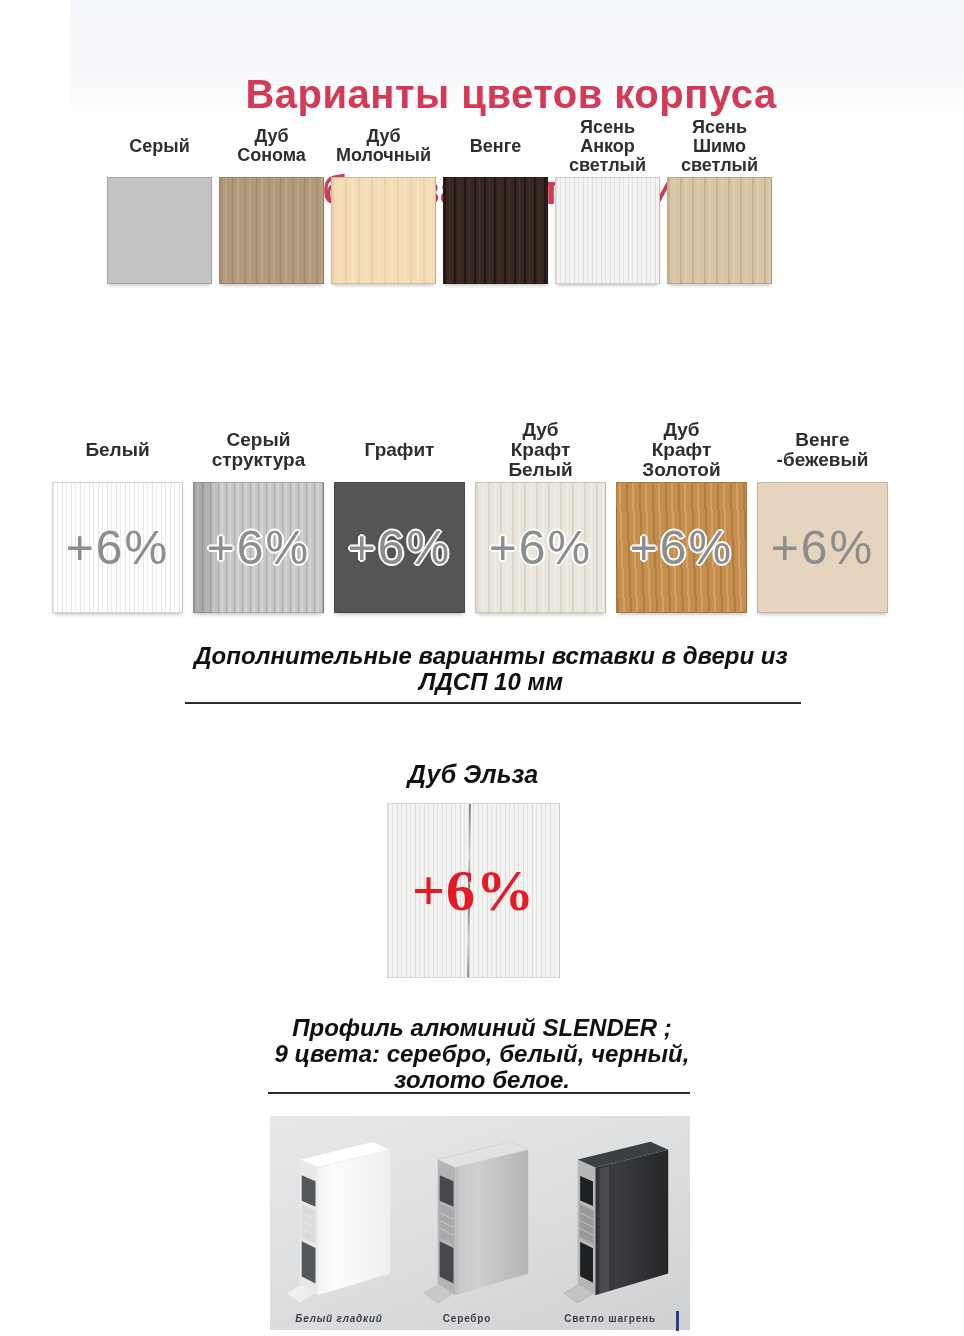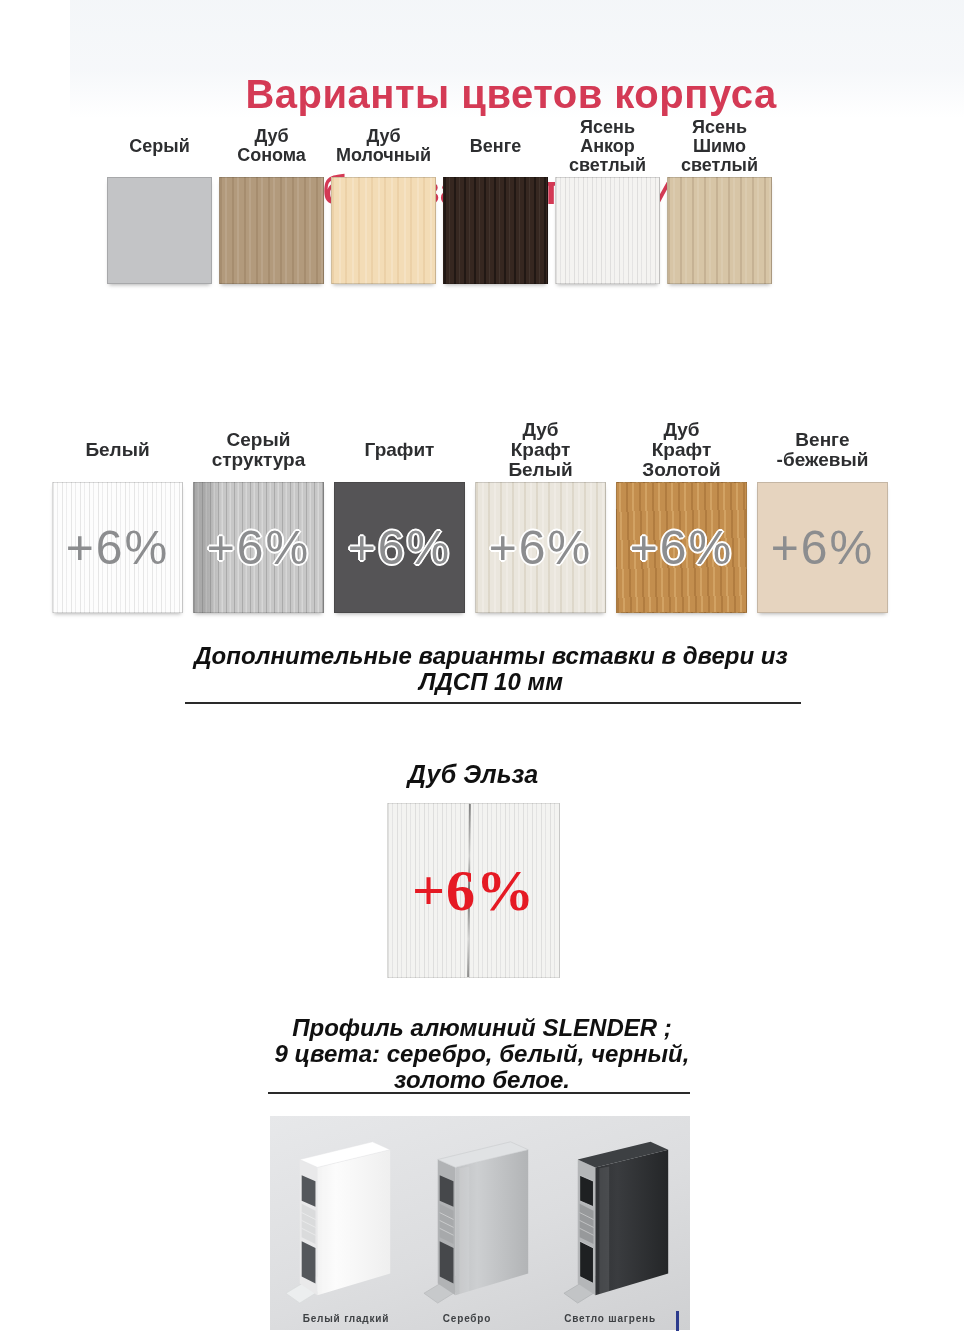--- a/index.html
+++ b/index.html
@@ -93,21 +93,21 @@
     position:absolute;left:270px;top:1116px;width:420px;height:214px;
     background:linear-gradient(160deg,#e7e8ea 0%,#dcdddf 55%,#cfd0d2 100%);
     overflow:hidden;
   }
   .profile{position:absolute;top:12px;width:118px;height:182px;}
   .pr1{left:14px;} .pr2{left:152px;} .pr3{left:292px;}
   .photo-label{
     position:absolute;top:197px;transform:translateX(-50%);
     font-size:10px;font-weight:bold;color:#3e4144;letter-spacing:.8px;white-space:nowrap;
   }
-  .pl1{left:76px;} .pl2{left:197px;} .pl3{left:340px;}
+  .pl1{left:69px;font-style:italic;} .pl2{left:197px;} .pl3{left:340px;}
   
   .v-white .p-flange{fill:#eceeef;stroke:#d7d9da;stroke-width:.6;}
   .v-white .p-strip{fill:#e9e9ea;}
   .v-white .p-ridge{fill:#dadbdc;}
   .v-white .p-hole{fill:#54575b;}
   .v-white .p-face{fill:url(#gw);}
   .v-white .p-top{fill:#ffffff;stroke:#e2e3e4;stroke-width:.5;}
   .v-silver .p-flange{fill:#c7c9cb;stroke:#b2b4b6;stroke-width:.6;}
   .v-silver .p-strip{fill:#b1b3b5;}
   .v-silver .p-ridge{fill:#a7a9ab;}

